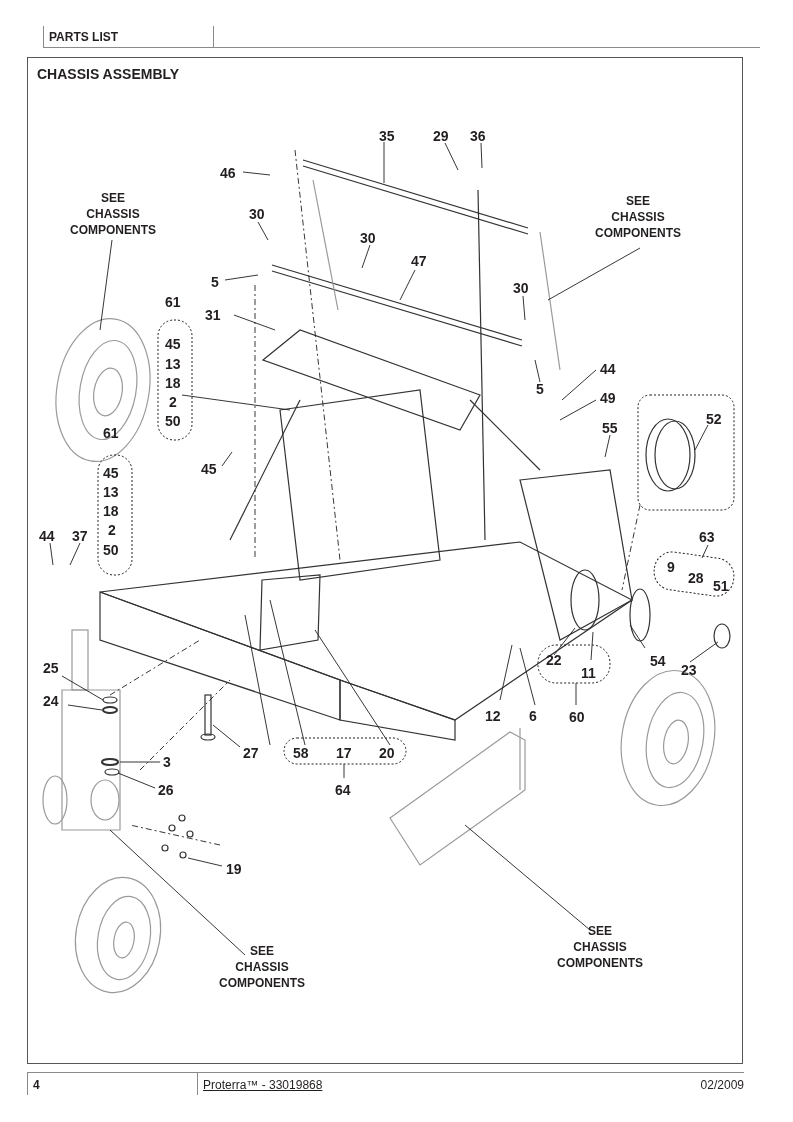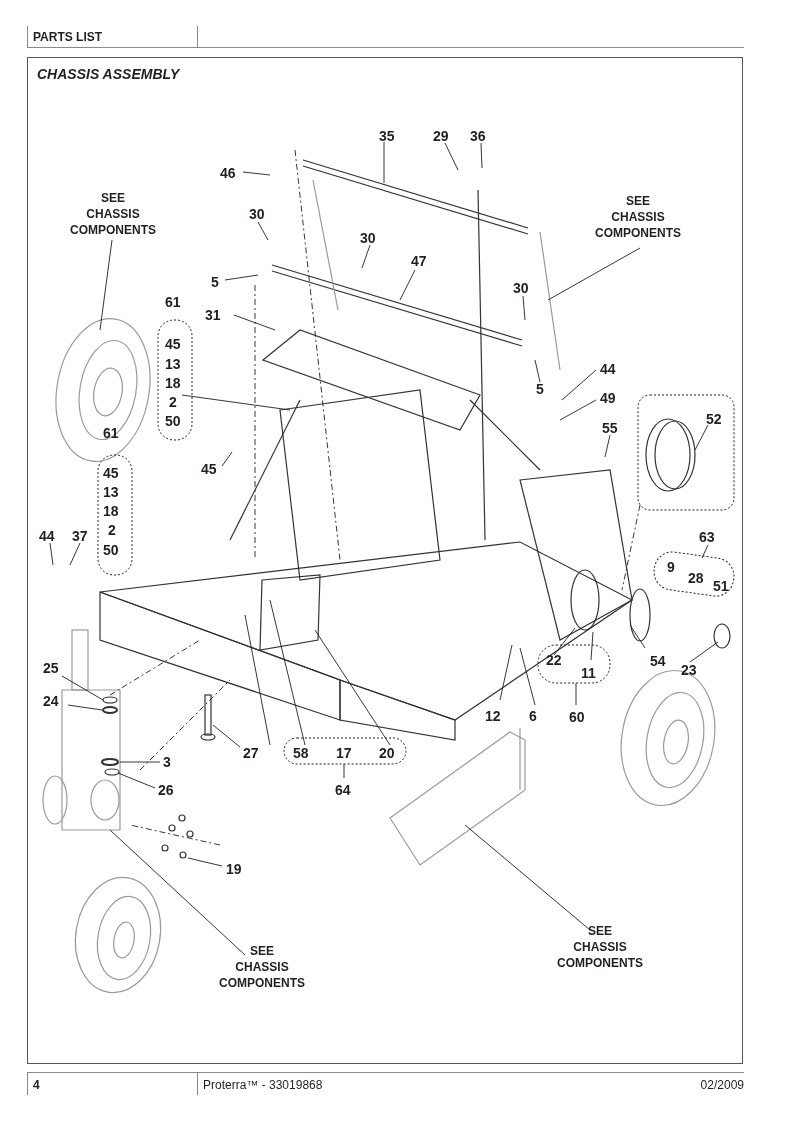--- a/index.html
+++ b/index.html
@@ -1,31 +1,31 @@
 <!DOCTYPE html>
 <html><head>
 <meta charset="utf-8">
 <style>
   html, body { margin:0; padding:0; background:#ffffff; }
   body { width:793px; height:1122px; position:relative; overflow:hidden;
          font-family:"Liberation Sans", sans-serif; color:#231f20; }
-  .hdr { position:absolute; left:27px; top:26px; width:717px; height:21px;
+  .hdr { position:absolute; left:43px; top:26px; width:717px; height:21px;
          border-bottom:1.5px solid #8a8a8a; }
   .hdr .vl { position:absolute; left:0; top:0; height:21px; border-left:1.5px solid #8a8a8a; }
   .hdr .vr { position:absolute; left:170px; top:0; height:21px; border-left:1.5px solid #8a8a8a; }
   .hdr-title { position:absolute; left:6px; top:4px; font-weight:bold; font-size:12px; }
   .main-box { position:absolute; left:27px; top:57px; width:716px; height:1007px;
               border:1.5px solid #555; box-sizing:border-box; }
-  .page-title { position:absolute; left:37px; top:66px; font-weight:bold; font-size:14px;font-style:italic; }
+  .page-title { position:absolute; left:37px; top:66px; font-weight:bold; font-size:14px; }
   .ftr { position:absolute; left:27px; top:1072px; width:717px; height:22px;
          border-top:1.5px solid #8a8a8a; }
   .ftr .vl { position:absolute; left:0; top:0; height:22px; border-left:1.5px solid #8a8a8a; }
   .ftr .vm { position:absolute; left:170px; top:0; height:22px; border-left:1.5px solid #8a8a8a; }
   .ftr-page { position:absolute; left:6px; top:5px; font-weight:bold; font-size:12px; }
-  .ftr-doc { position:absolute; left:176px; top:5px; font-size:12px; }
+  .ftr-doc { position:absolute; left:176px; top:5px; font-size:12px;text-decoration:underline; }
   .ftr-date { position:absolute; right:0; top:5px; font-size:12px; }
   svg.diagram { position:absolute; left:0; top:0; }
   .lbl { font-family:"Liberation Sans", sans-serif; font-weight:bold; font-size:14px; fill:#231f20; }
   .note { font-family:"Liberation Sans", sans-serif; font-weight:bold; font-size:12px; fill:#231f20; }
   .part { fill:none; stroke:#333; stroke-width:1.2; }
   .light { fill:none; stroke:#9a9a9a; stroke-width:1.2; }
   .lead { stroke:#231f20; stroke-width:0.9; fill:none; }
   .dash { stroke:#231f20; stroke-width:0.9; fill:none; stroke-dasharray:6 3 2 3; }
   .grp { fill:none; stroke:#231f20; stroke-width:1; stroke-dasharray:2 2; }
 </style>

